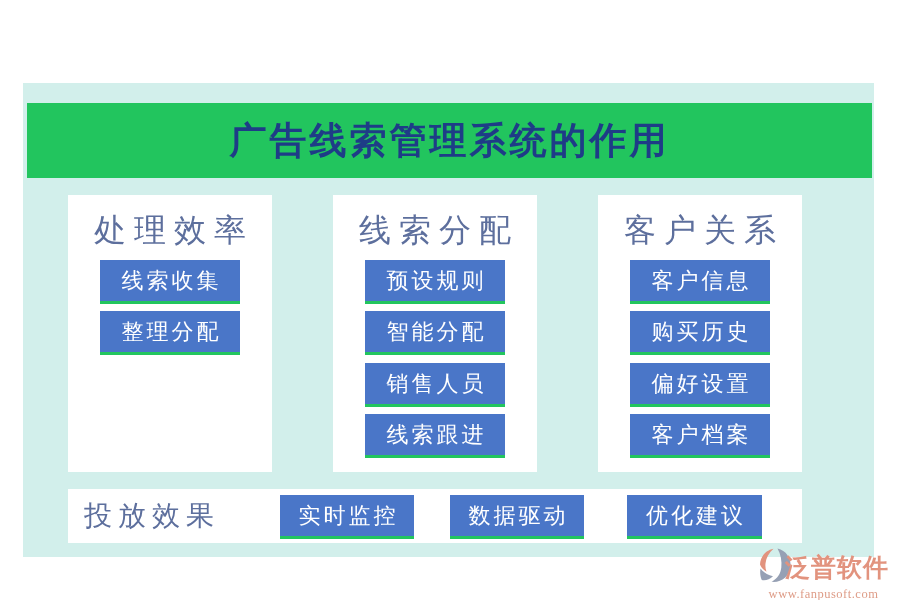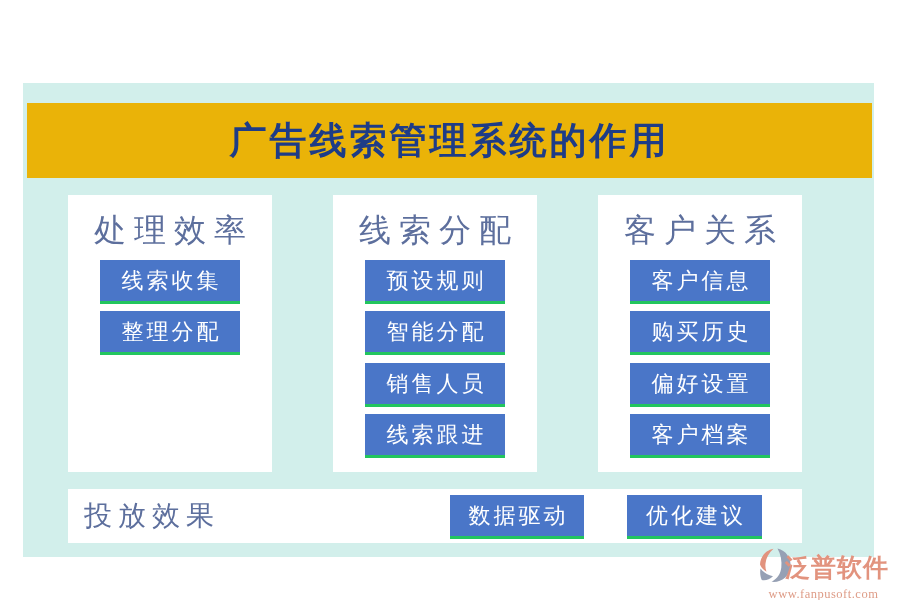--- a/index.html
+++ b/index.html
@@ -18,21 +18,21 @@
     position: absolute;
     left: 23px; top: 83px;
     width: 851px; height: 474px;
     background: #d2efeb;
   }
 
   .title-bar {
     position: absolute;
     left: 27px; top: 103px;
     width: 845px; height: 75px;
-    background: #eab308;
+    background: #22c55e;
     display: flex; align-items: center; justify-content: center;
   }
   .title-text {
     font-size: 37px;
     letter-spacing: 3px;
     color: #1e3c87;
     font-weight: 600;
     white-space: nowrap;
   }
 
@@ -151,20 +151,21 @@
   <div class="card c2">
     <div class="card-header">客户关系</div>
     <div class="chip r0">客户信息</div>
     <div class="chip r1">购买历史</div>
     <div class="chip r2">偏好设置</div>
     <div class="chip r3">客户档案</div>
   </div>
 
   <div class="bottom-bar">
     <div class="bottom-header">投放效果</div>
+    <div class="chip b0">实时监控</div>
     <div class="chip b1">数据驱动</div>
     <div class="chip b2">优化建议</div>
   </div>
 
   <div class="logo">
     <div class="logo-row">
       <span class="logo-mark">
         <svg width="34" height="37" viewBox="0 0 34 37" aria-hidden="true">
           <path d="M19.5 1.5 C28 3.5 33.5 11 32.5 20 C31.5 29.5 23 36 13.5 34.8 C19.5 31.5 22.6 27 23.3 20.5 C24 14 22.8 7.5 19.5 1.5 Z" fill="#96a0b4"></path>
           <path d="M2.5 21.5 C5.5 25.5 9.5 28.2 15 29.3 C11.5 32.5 7.8 33.8 3.8 33 C2.2 29.5 1.8 25.5 2.5 21.5 Z" fill="#96a0b4"></path>

